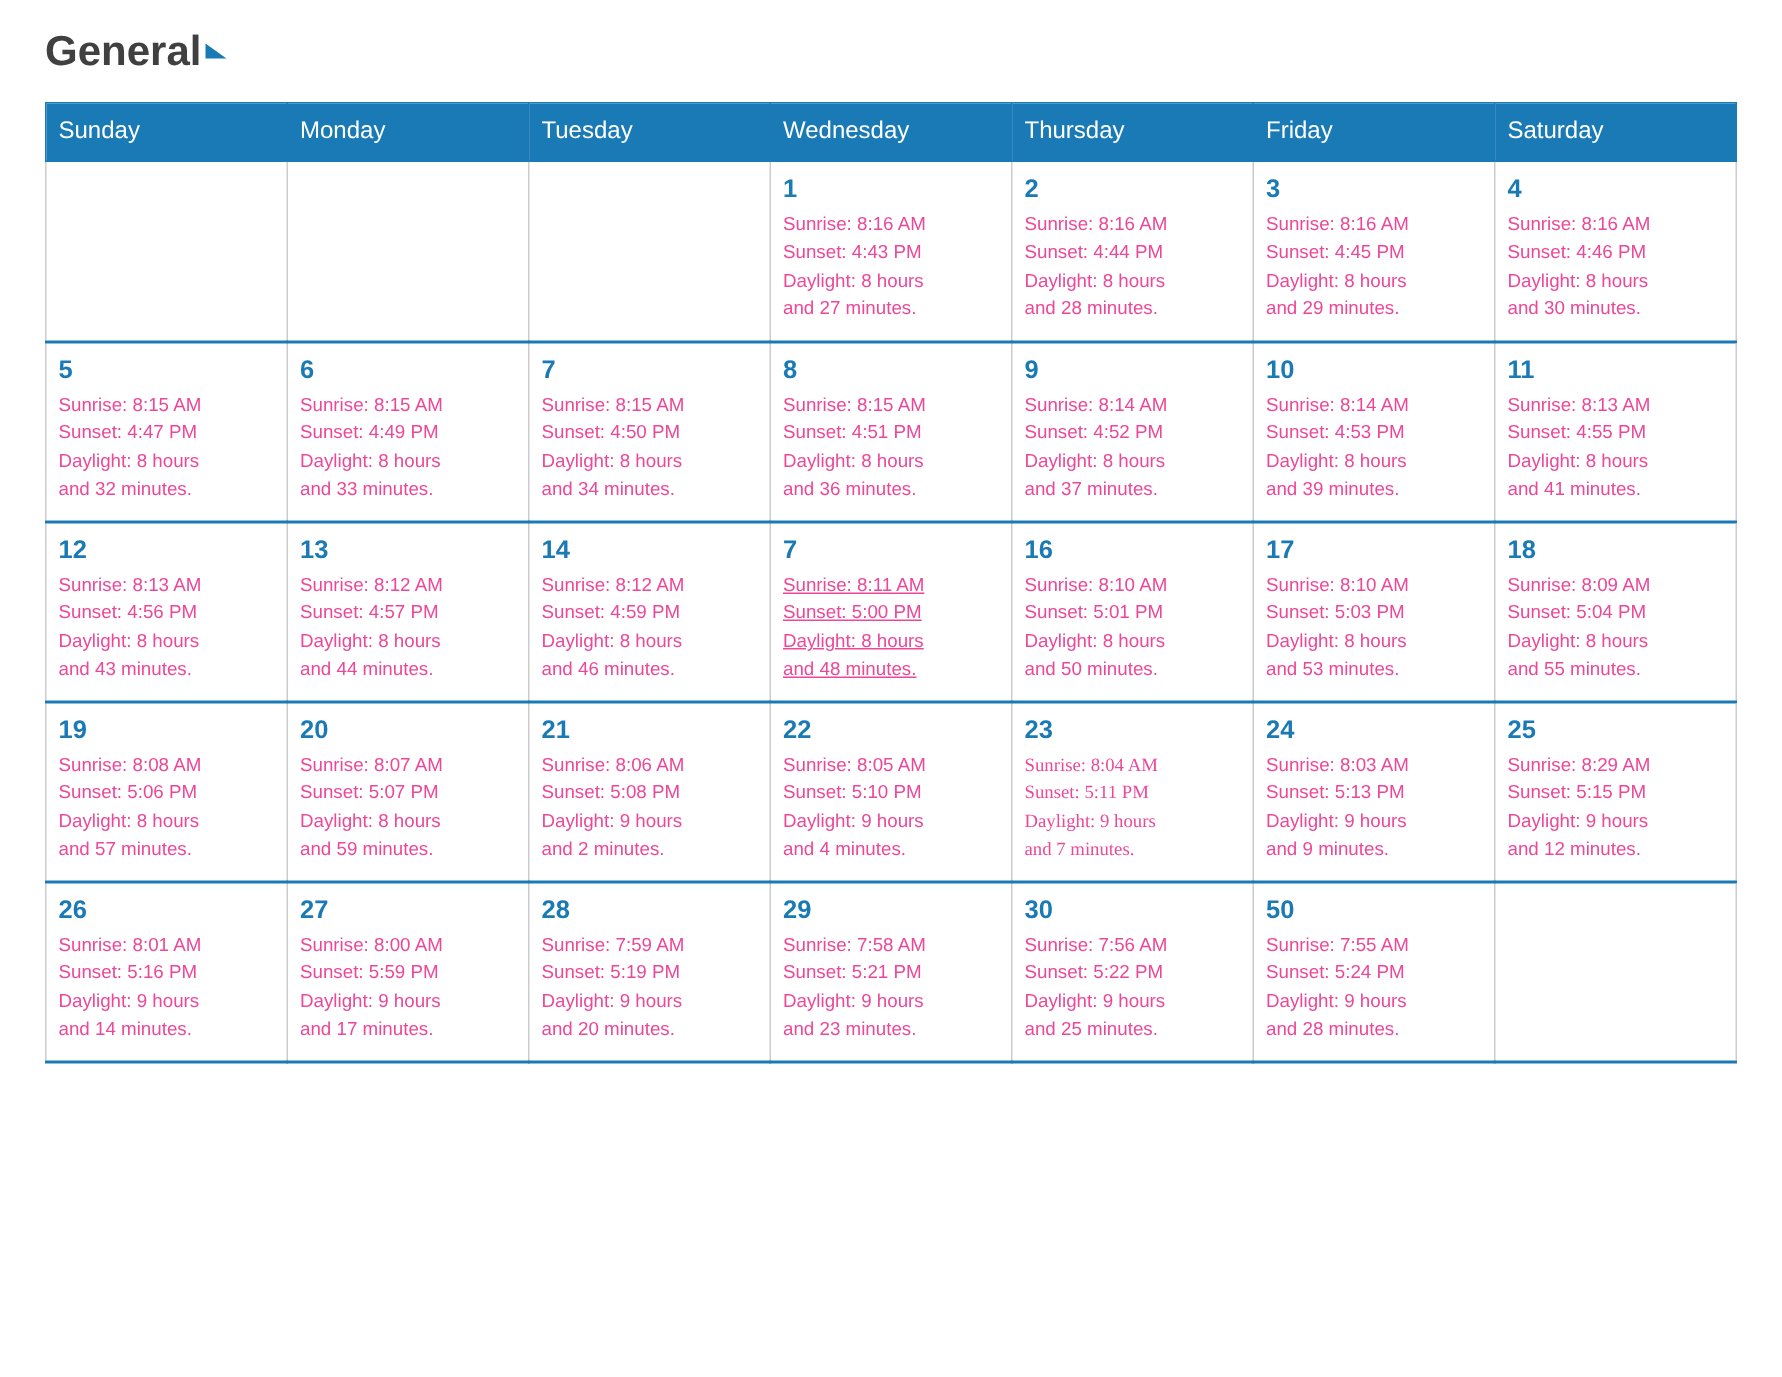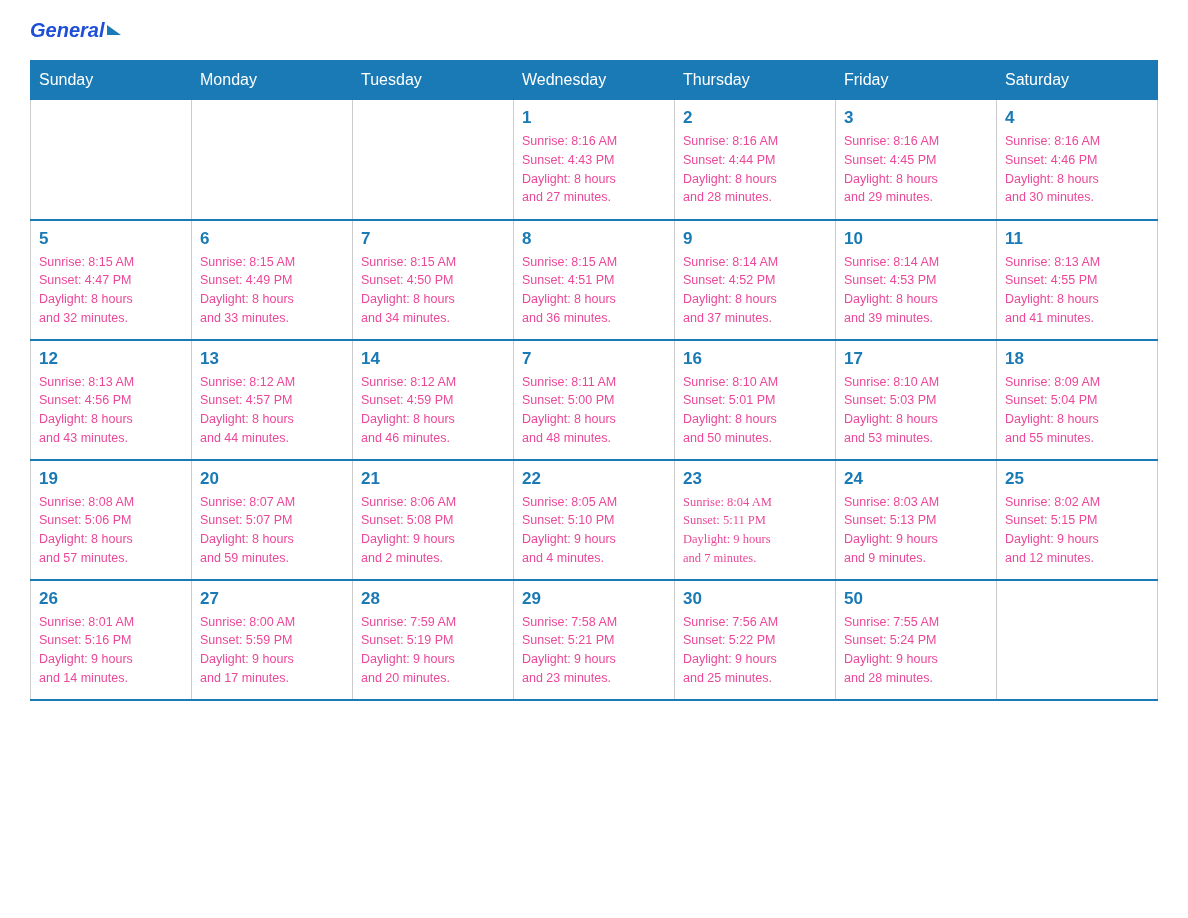--- a/index.html
+++ b/index.html
@@ -15,25 +15,24 @@
       justify-content: space-between;
       align-items: flex-start;
       margin-bottom: 20px;
     }
     .logo {
       display: flex;
       flex-direction: column;
       align-items: flex-start;
     }
     .logo-general {
-      font-size: 20px;
+      font-size: 28px;
       font-weight: bold;
-      color: #1d4ed8;
+      color: #404040;
       line-height: 1;
-      font-style: italic;
     }
     .logo-general span {
       color: #1a7ab5;
     }
     .logo-blue {
       font-size: 22px;
       font-weight: bold;
       color: #1a7ab5;
       margin-left: 6px;
     }
@@ -231,21 +230,21 @@
         </td>
         <td>
           <span class="day-number">14</span>
           <div class="day-info" style="white-space: pre-line;">Sunrise: 8:12 AM
 Sunset: 4:59 PM
 Daylight: 8 hours
 and 46 minutes.</div>
         </td>
         <td>
           <span class="day-number">7</span>
-          <div class="day-info" style="white-space: pre-line;">Sunrise: 8:11 AM
+          <div class="day-info" style="white-space: pre-line; text-decoration: underline;">Sunrise: 8:11 AM
 Sunset: 5:00 PM
 Daylight: 8 hours
 and 48 minutes.</div>
         </td>
         <td>
           <span class="day-number">16</span>
           <div class="day-info" style="white-space: pre-line;">Sunrise: 8:10 AM
 Sunset: 5:01 PM
 Daylight: 8 hours
 and 50 minutes.</div>
@@ -303,21 +302,21 @@
         </td>
         <td>
           <span class="day-number">24</span>
           <div class="day-info" style="white-space: pre-line;">Sunrise: 8:03 AM
 Sunset: 5:13 PM
 Daylight: 9 hours
 and 9 minutes.</div>
         </td>
         <td>
           <span class="day-number">25</span>
-          <div class="day-info" style="white-space: pre-line;">Sunrise: 8:02 AM
+          <div class="day-info" style="white-space: pre-line;">Sunrise: 8:29 AM
 Sunset: 5:15 PM
 Daylight: 9 hours
 and 12 minutes.</div>
         </td>
       </tr>
       <tr>
         <td>
           <span class="day-number">26</span>
           <div class="day-info" style="white-space: pre-line;">Sunrise: 8:01 AM
 Sunset: 5:16 PM

